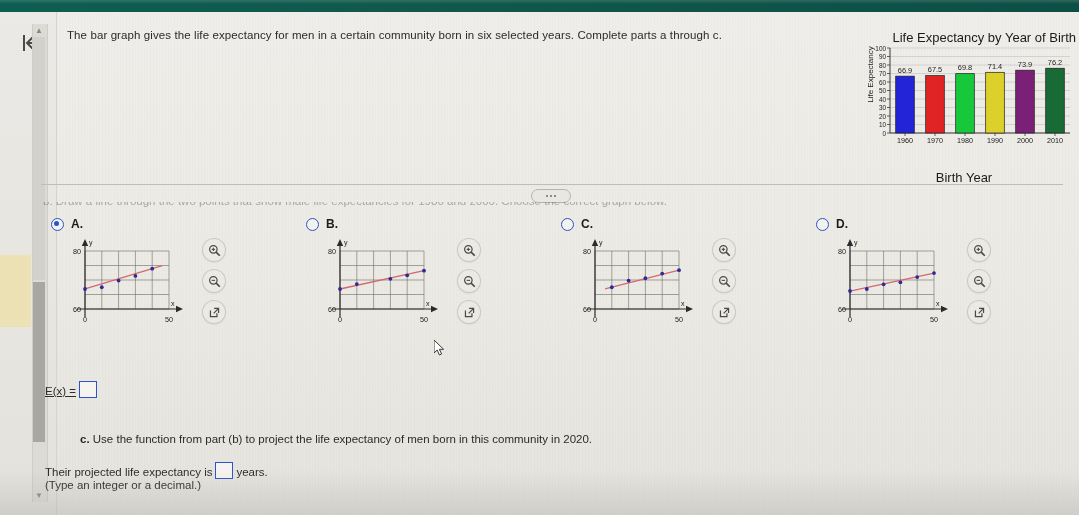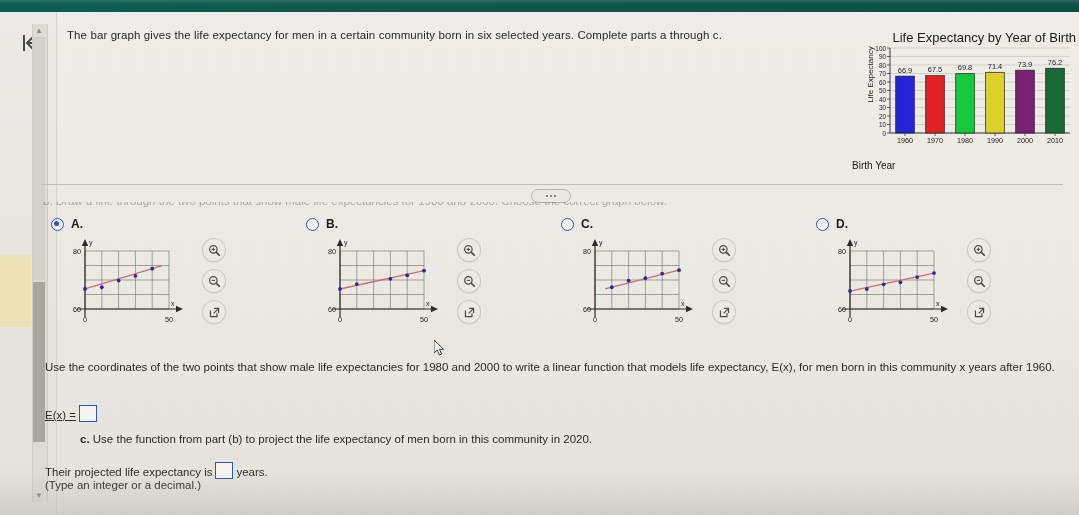--- a/index.html
+++ b/index.html
@@ -133,22 +133,22 @@
     text-align:right; font-size:13px; color:#1b1b1b;
   }
   .chart-ylabel {
     position:absolute; left:-22px; top:40px;
     transform:rotate(-90deg);
     transform-origin:center;
     font-size:8px; color:#1b1b1b;
     width:80px; text-align:center;
   }
   .chart-xlabel {
-    position:absolute; left:0; top:130px; width:224px;
-    text-align:left; font-size:10px; color:#1b1b1b;
+    position:absolute; left:0; top:140px; width:224px;
+    text-align:center; font-size:13px; color:#1b1b1b;
   }
   
   .choice {
     position:absolute;
     width:250px; height:115px;
   }
   .choice-head {
     position:absolute; left:0; top:0;
     display:flex; align-items:center; gap:7px;
   }
@@ -561,23 +561,22 @@
         <div class="tool-btn">
           <svg width="13" height="13" viewBox="0 0 16 16">
               <path d="M3 5.5 L3 13 L11 13 L11 9" fill="none" stroke="#4a4a4a" stroke-width="1.5"></path>
               <polyline points="7.5,3 13,3 13,8.5" fill="none" stroke="#4a4a4a" stroke-width="1.5"></polyline>
               <line x1="7" y1="9" x2="13" y2="3" stroke="#4a4a4a" stroke-width="1.5"></line>
             </svg>
         </div>
       </div>
     </div>
 
-    <div class="body-text" style="left:-12px; top:349px;">Use the coordinates of the two points that show male life expectancies for 1980 and 2000 to write a linear function that models life expectancy, E(x), for men born in this community x years after 1960.</div>
-
-    <div class="body-text" style="left:-12px; top:393px;text-decoration:underline;">
+
+    <div class="body-text" style="left:-12px; top:369px;text-decoration:underline;">
       <span>E(x) =</span><span class="answer-box"></span>
     </div>
 
 
     <div class="body-text" style="left:-12px; top:421px;margin-left:35px;">
       <b>c.</b>
       <span>Use the function from part (b) to project the life expectancy of men born in this community in 2020.</span>
     </div>
 
     <div class="body-text" style="left:-12px; top:450px;">

